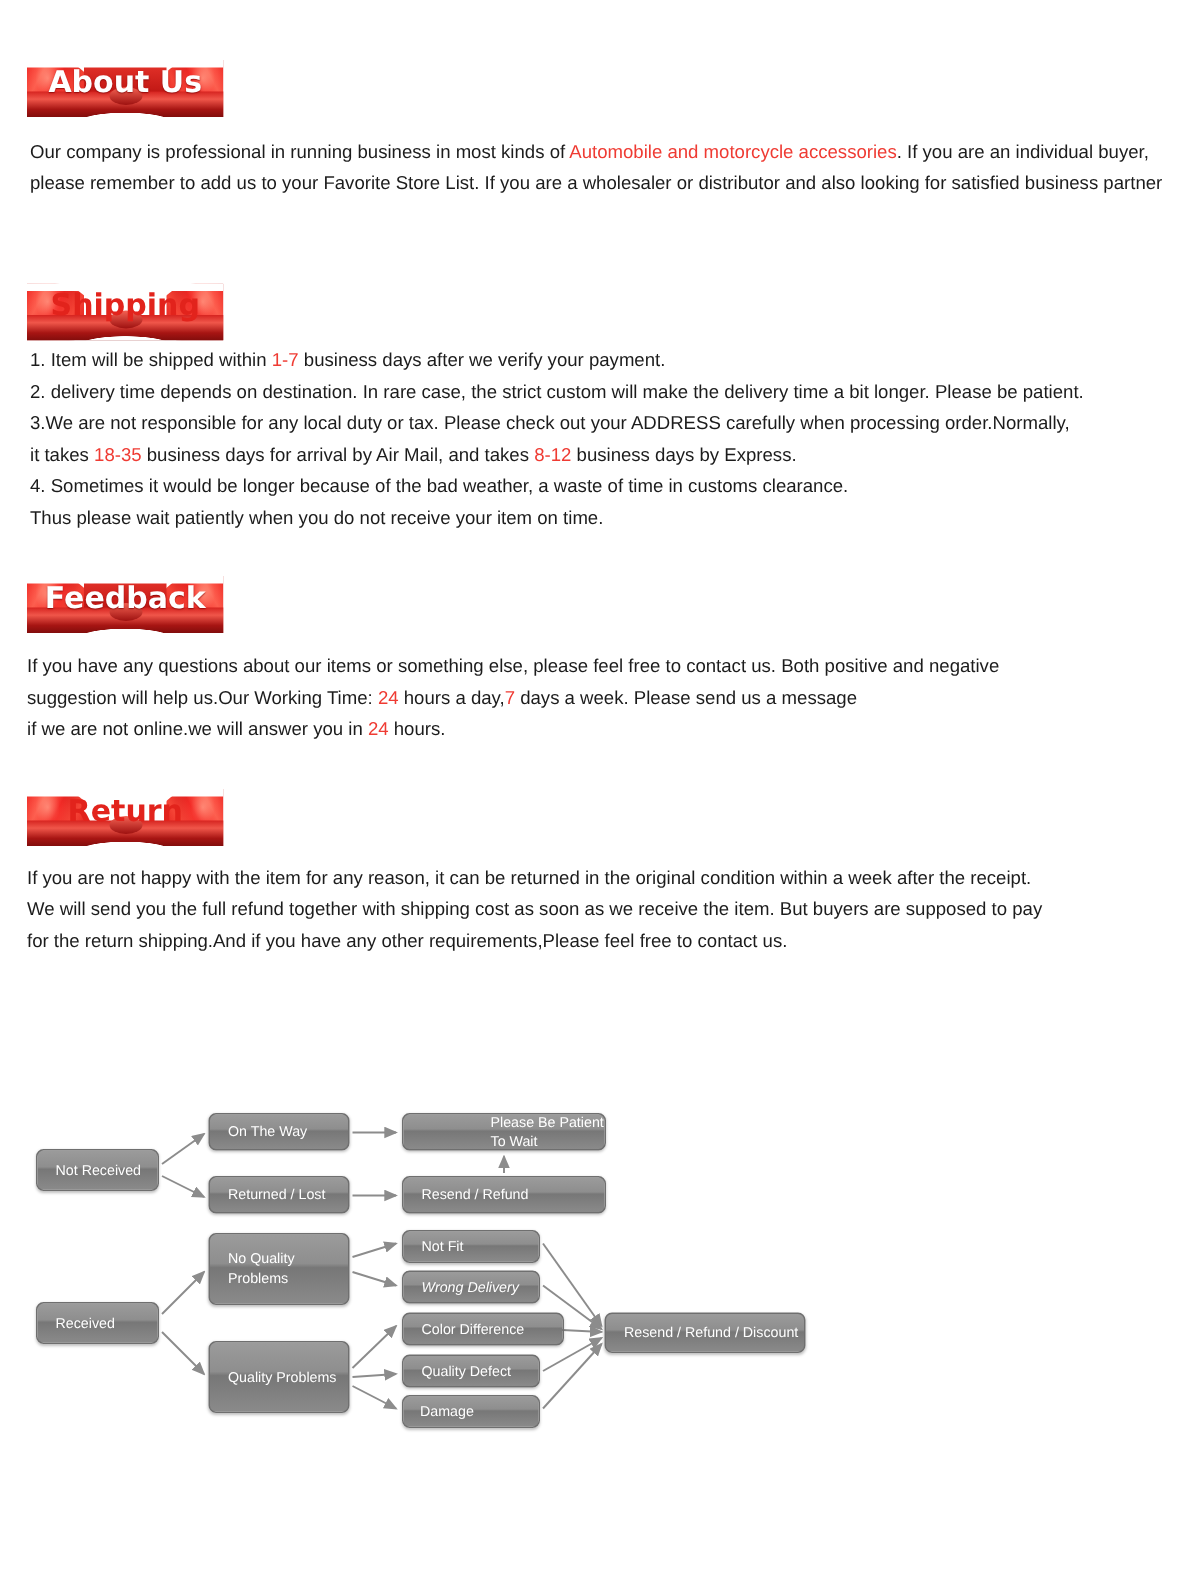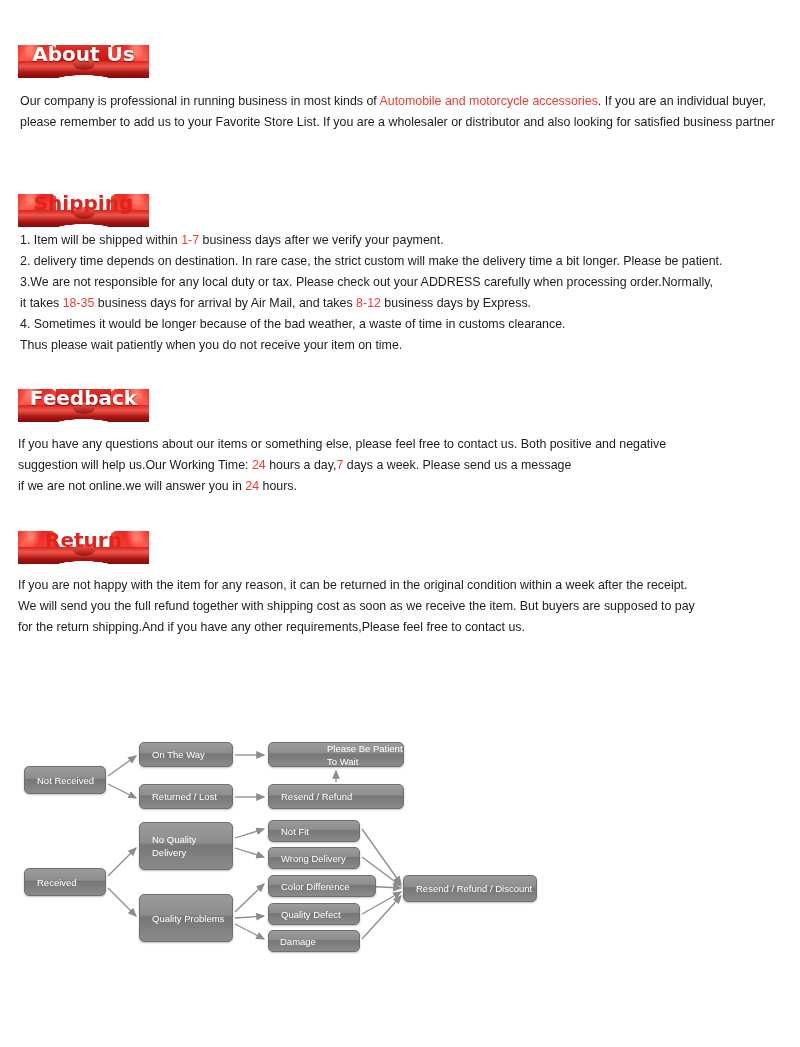--- a/index.html
+++ b/index.html
@@ -263,32 +263,32 @@
         <span style="white-space: pre-line;">Returned / Lost</span>
       </div>
       <div class="node" style="left: 268px; top: 26px; width: 136px; height: 25px;">
         <span style="white-space: pre-line; padding-left: 46px;">Please Be Patient To Wait</span>
       </div>
       <div class="node" style="left: 268px; top: 68px; width: 136px; height: 25px;">
         <span style="white-space: pre-line;">Resend / Refund</span>
       </div>
       <div class="node" style="left: 139px; top: 106px; width: 94px; height: 48px;">
         <span style="white-space: pre-line;">No Quality
-Delivery</span>
+Problems</span>
       </div>
       <div class="node" style="left: 139px; top: 178px; width: 94px; height: 48px;">
         <span style="white-space: pre-line;">Quality Problems</span>
       </div>
       <div class="node" style="left: 24px; top: 152px; width: 82px; height: 28px;">
         <span style="white-space: pre-line;">Received</span>
       </div>
       <div class="node" style="left: 268px; top: 104px; width: 92px; height: 22px;">
         <span style="white-space: pre-line;">Not Fit</span>
       </div>
-      <div class="node" style="left: 268px; top: 131px; width: 92px; height: 22px;">
+      <div class="node" style="left: 268px; top: 131px; width: 92px; height: 22px; font-style: italic;">
         <span style="white-space: pre-line;">Wrong Delivery</span>
       </div>
       <div class="node" style="left: 268px; top: 159px; width: 108px; height: 22px;">
         <span style="white-space: pre-line;">Color Difference</span>
       </div>
       <div class="node" style="left: 268px; top: 187px; width: 92px; height: 22px;">
         <span style="white-space: pre-line;">Quality Defect</span>
       </div>
       <div class="node" style="left: 268px; top: 214px; width: 92px; height: 22px; padding-left: 11px;">
         <span style="white-space: pre-line;">Damage</span>

